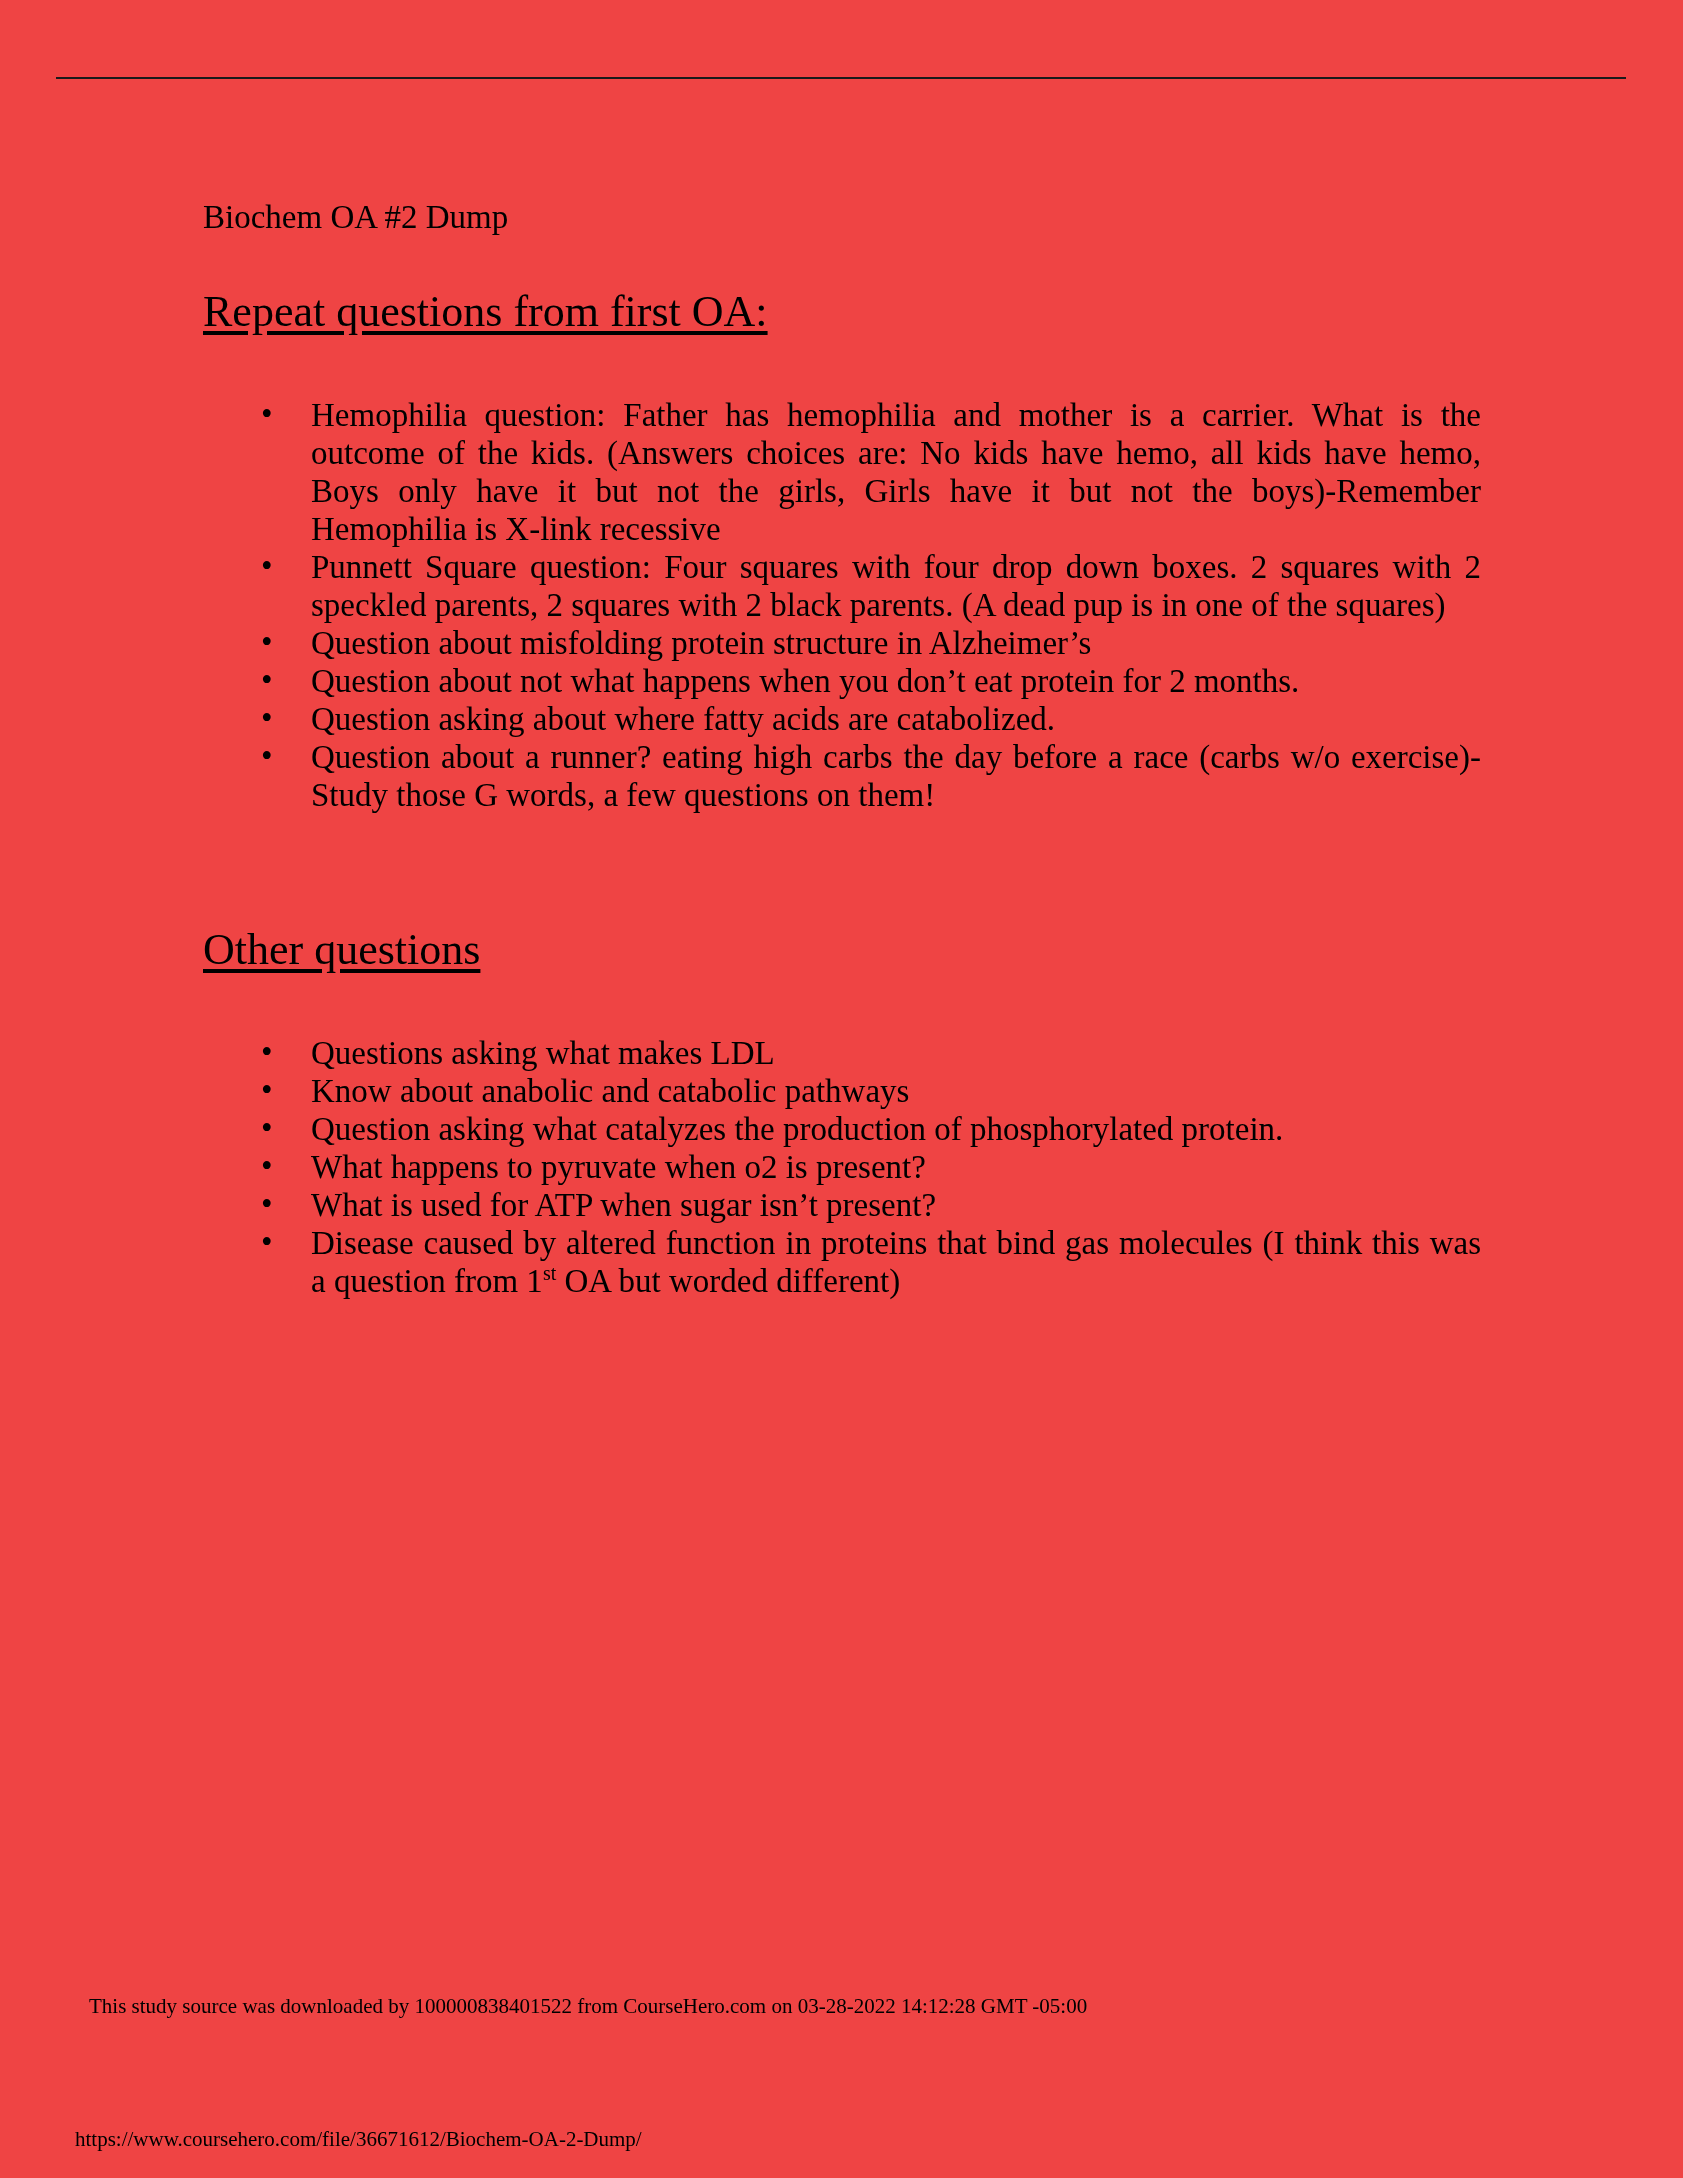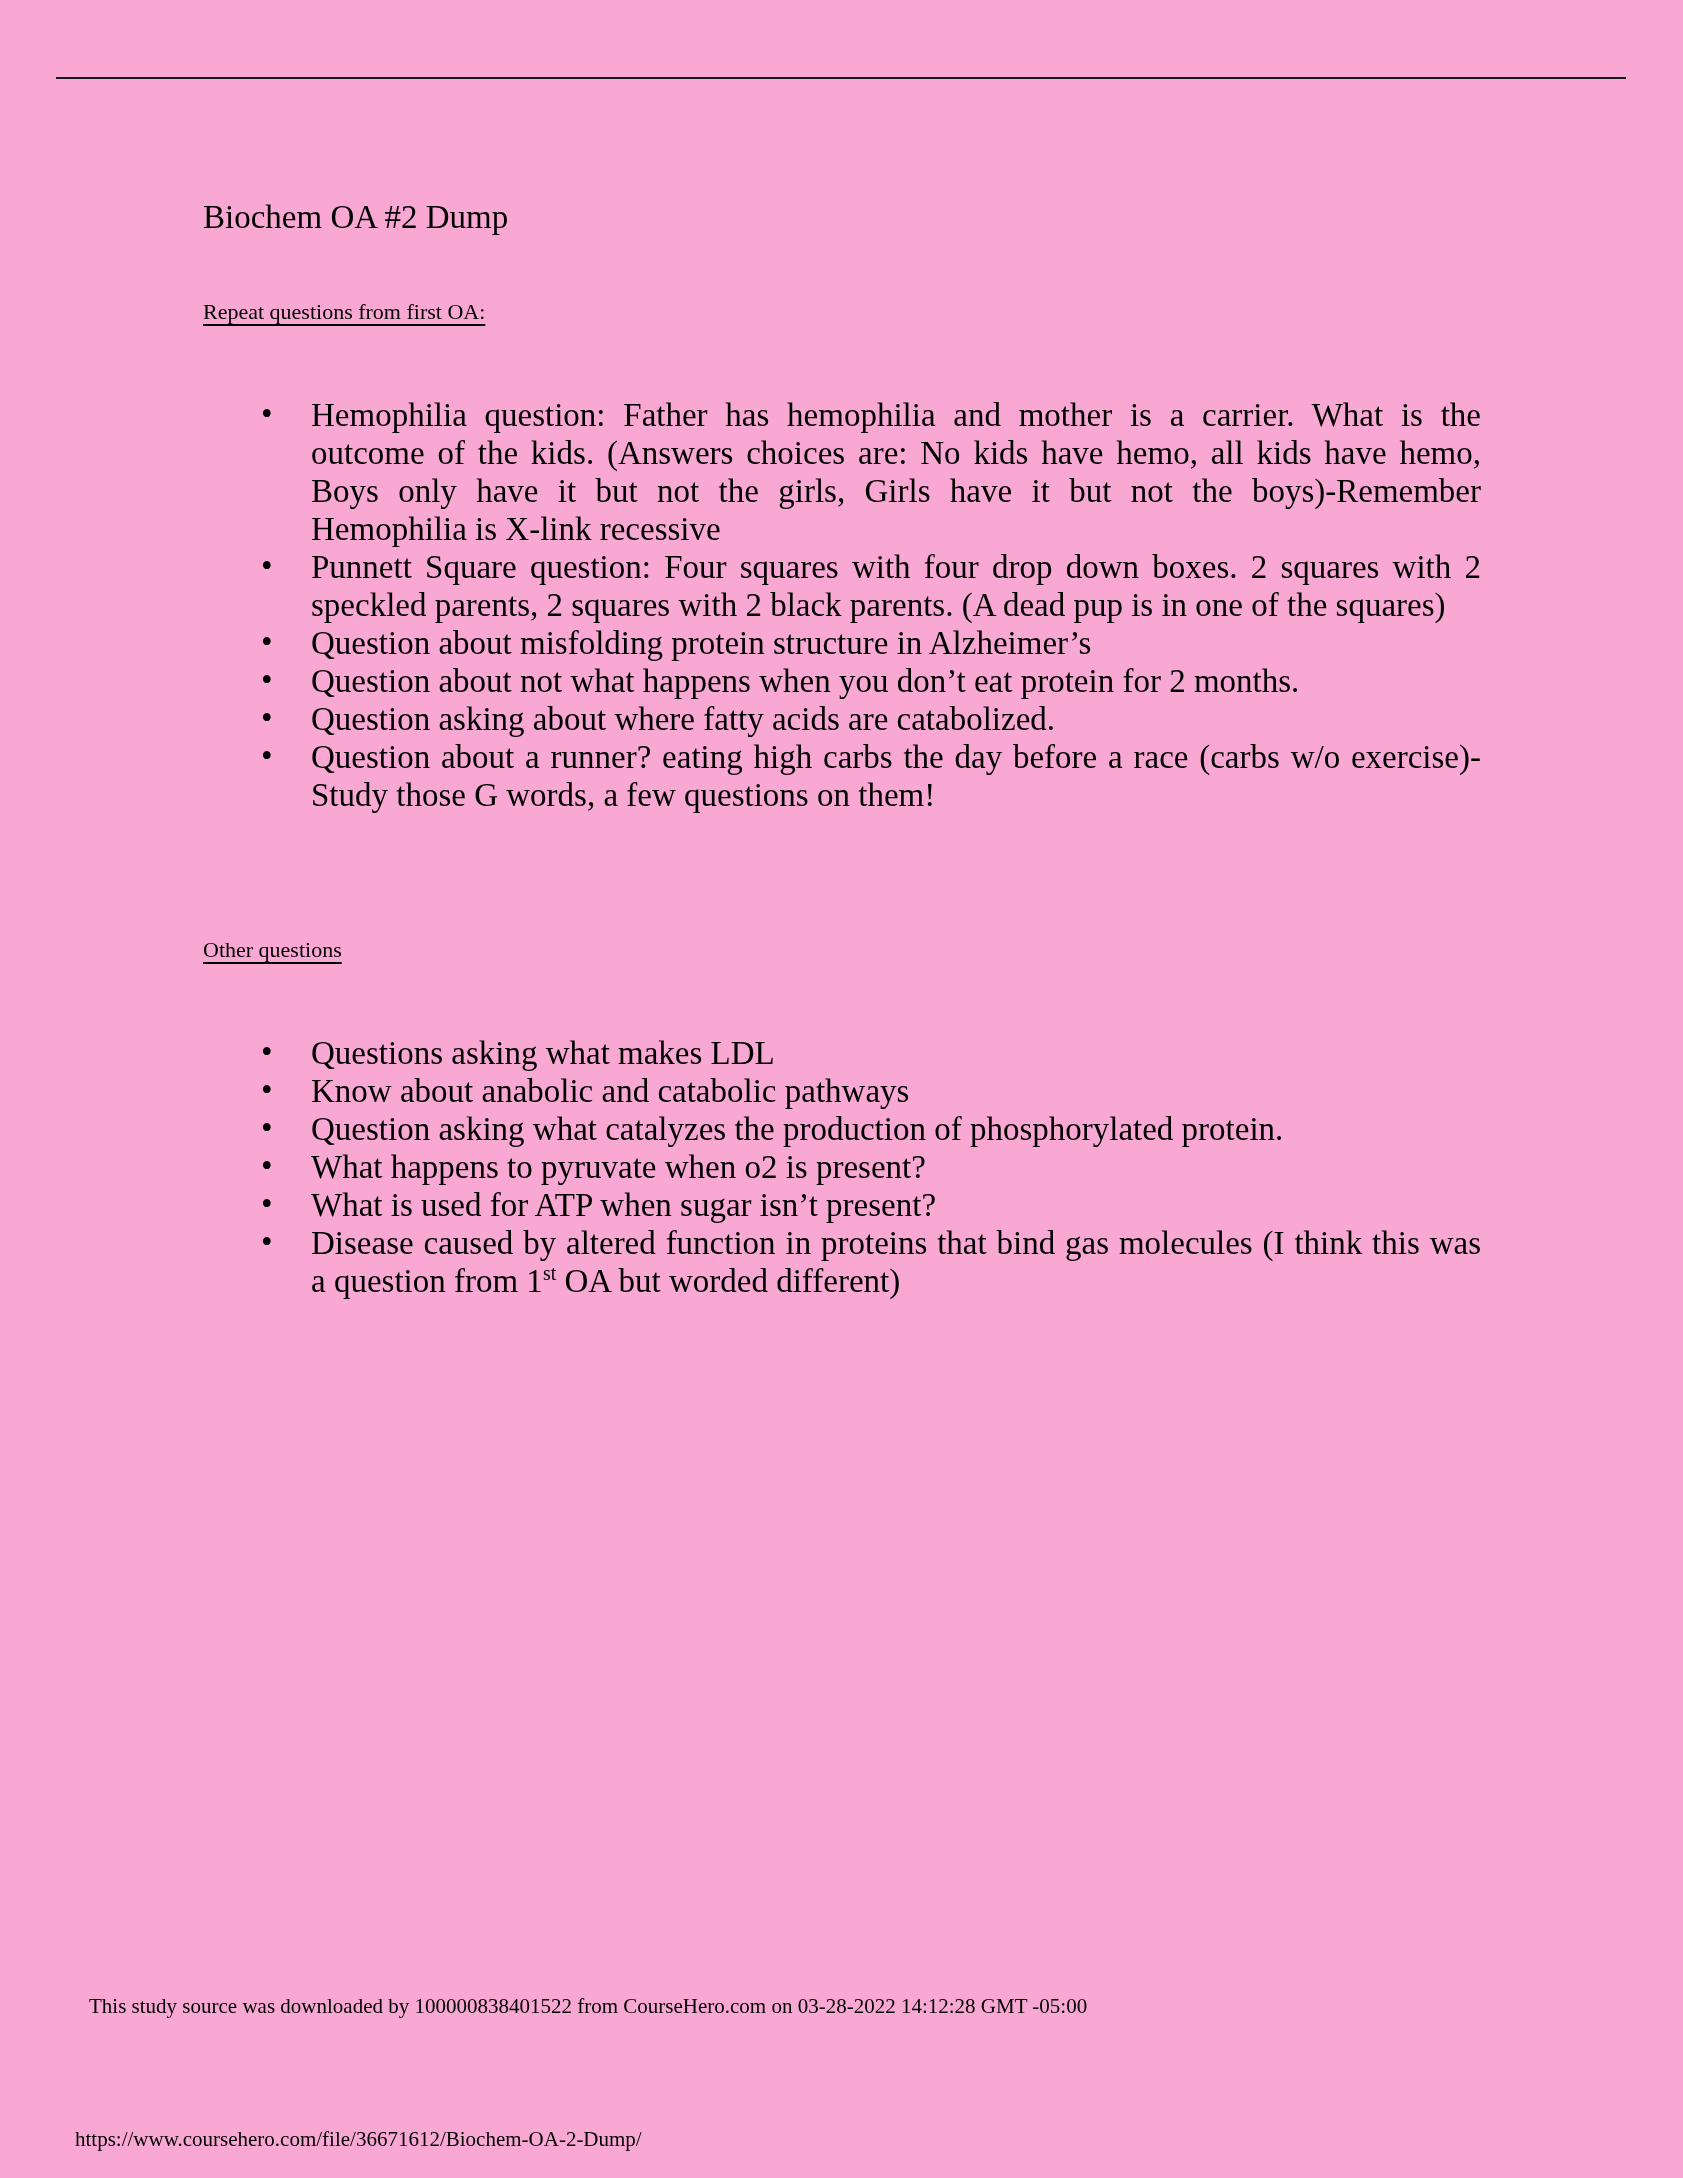--- a/index.html
+++ b/index.html
@@ -1,21 +1,21 @@
 <!DOCTYPE html>
 <html><head>
 <meta charset="utf-8">
 <style>
   * { box-sizing: border-box; }
   html, body { margin: 0; padding: 0; background: #ffffff; }
   .page {
     position: relative;
     width: 1683px;
     height: 2178px;
-    background: #f9a8d4;
+    background: #ef4444;
     color: #000000;
     font-family: "Liberation Serif", "DejaVu Serif", serif;
     overflow: hidden;
   }
   .header-rule {
     position: absolute;
     top: 77px;
     left: 56px;
     width: 1570px;
     height: 0;
@@ -27,21 +27,21 @@
     left: 203px;
     width: 1287px;
   }
   .doc-title {
     font-size: 33px;
     line-height: 38px;
     margin: 0 0 57px 0;
     font-weight: normal;
   }
   .section-heading {
-    font-size: 22px;
+    font-size: 44px;
     line-height: 38px;
     font-weight: normal;
     text-decoration: underline;
     text-underline-offset: 5px;
     margin: 12px 0 65px 0;
   }
   .section-heading.other {
     margin-top: 117px;
   }
   ul.bullet-list {

